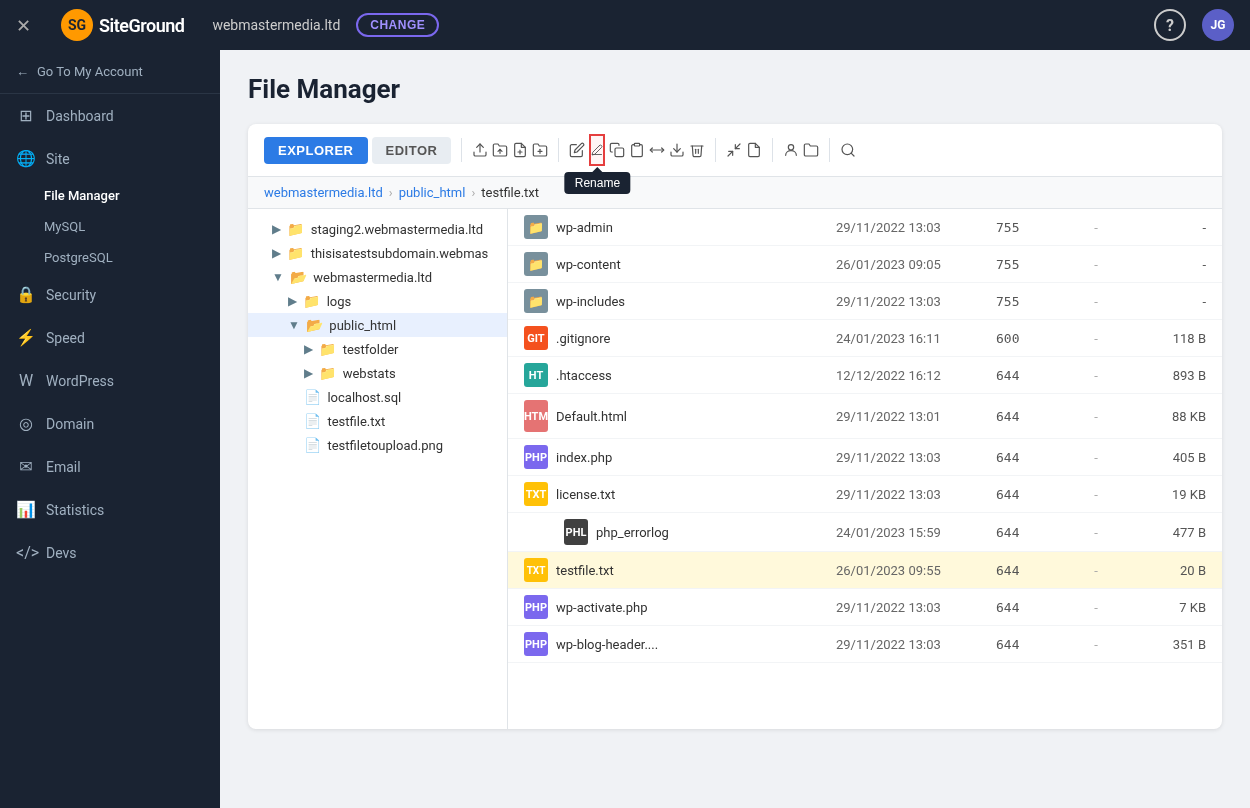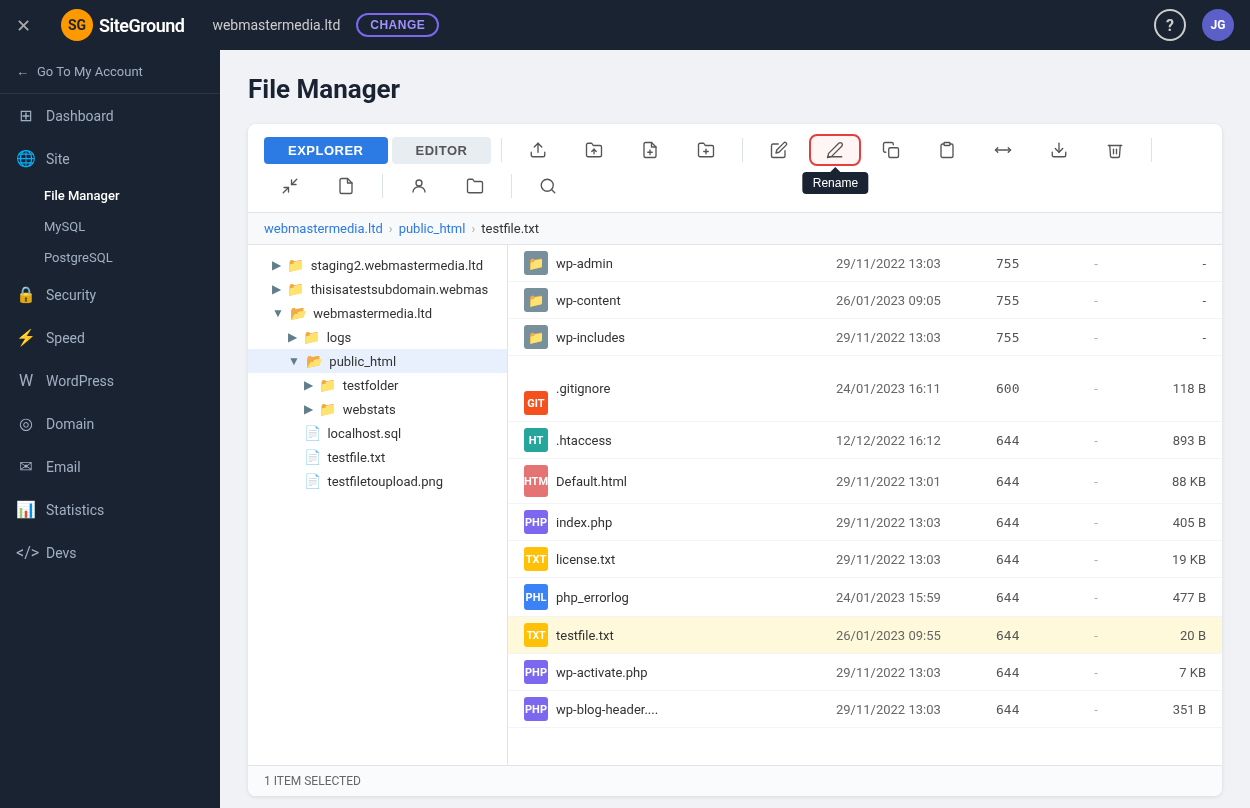--- a/index.html
+++ b/index.html
@@ -102,31 +102,31 @@
       overflow: hidden;
     }
 
     
     .fm-toolbar {
       display: flex; align-items: center; gap: 4px;
       padding: 10px 16px; border-bottom: 1px solid #e0e4e8;
       flex-wrap: wrap;
     }
     .fm-tab {
-      padding: 6px 24px; border-radius: 4px; font-size: 13px; font-weight: 600;
+      padding: 6px 14px; border-radius: 4px; font-size: 13px; font-weight: 600;
       cursor: pointer; border: none; letter-spacing: 0.5px;
     }
     .fm-tab.active { background: #2c7be5; color: #fff; }
     .fm-tab.inactive { background: #e8edf2; color: #555; }
     .fm-toolbar-sep { width: 1px; height: 24px; background: #dde2e8; margin: 0 6px; }
     .fm-tool-btn {
-      width: 52px; height: 32px;
+      width: 16px; height: 32px;
       display: flex; align-items: center; justify-content: center;
       border: none; background: transparent; cursor: pointer;
-      border-radius: 8px; color: #555; font-size: 16px; position: relative;
+      border-radius: 0; color: #555; font-size: 16px; position: relative;
     }
     .fm-tool-btn.highlighted {
       border: 2px solid #e53e3e;
       background: #fff5f5;
     }
     .tooltip-box {
       position: absolute; top: 36px; left: 50%; transform: translateX(-50%);
       background: #1a2332; color: #fff; font-size: 12px; padding: 4px 10px;
       border-radius: 4px; white-space: nowrap; z-index: 100; pointer-events: none;
     }
@@ -176,23 +176,23 @@
     }
     .fm-file-row.highlighted-row { background: #fff9db; }
     .fm-file-name { display: flex; align-items: center; gap: 8px; }
     .fm-file-date { color: #666; }
     .fm-file-perms { color: #555; font-family: monospace; }
     .fm-file-dash { color: #aaa; text-align: center; }
     .fm-file-size { text-align: right; color: #555; }
     .icon-txt { background: #ffc107; color: #fff; font-size: 10px; font-weight: bold; padding: 1px 3px; border-radius: 2px; }
     .icon-php { background: #7b68ee; color: #fff; font-size: 10px; font-weight: bold; padding: 1px 3px; border-radius: 2px; }
     .icon-html { background: #e57373; color: #fff; font-size: 10px; font-weight: bold; padding: 16px 3px; border-radius: 2px; }
-    .icon-git { background: #f4511e; color: #fff; font-size: 10px; font-weight: bold; padding: 1px 3px; border-radius: 2px; margin-top: 29px; }
+    .icon-git { background: #f4511e; color: #fff; font-size: 10px; font-weight: bold; padding: 1px 3px; border-radius: 2px; }
     .icon-ht { background: #26a69a; color: #fff; font-size: 10px; font-weight: bold; padding: 1px 3px; border-radius: 2px; }
-    .icon-log { background: #3b82f6; color: #fff; font-size: 10px; font-weight: bold; padding: 13px 3px; border-radius: 2px; }
+    .icon-log { background: #404040; color: #fff; font-size: 10px; font-weight: bold; padding: 13px 3px; border-radius: 2px; margin-left: 40px; }
     .file-icon-wrapper { width: 24px; height: 24px; display: flex; align-items: center; justify-content: center; font-size: 11px; border-radius: 3px; }
 
     
     .fm-statusbar {
       padding: 8px 16px; border-top: 1px solid #e0e4e8;
       font-size: 12px; color: #666; background: #fafbfc;
     }
 
     
     .svg-icon { width: 18px; height: 18px; fill: none; stroke: currentColor; stroke-width: 1.8; stroke-linecap: round; stroke-linejoin: round; }
@@ -615,19 +615,16 @@
               <span>wp-blog-header....</span>
             </div>
             <div class="fm-file-date">29/11/2022 13:03</div>
             <div class="fm-file-perms">644</div>
             <div class="fm-file-dash">-</div>
             <div class="fm-file-size">351 B</div>
           </div>
         </div>
       </div>
 
-      <div class="fm-statusbar">
-        <span>1 ITEM SELECTED</span>
-      </div>
 
     </div>
   </div>
 </div>
 
 </body></html>

